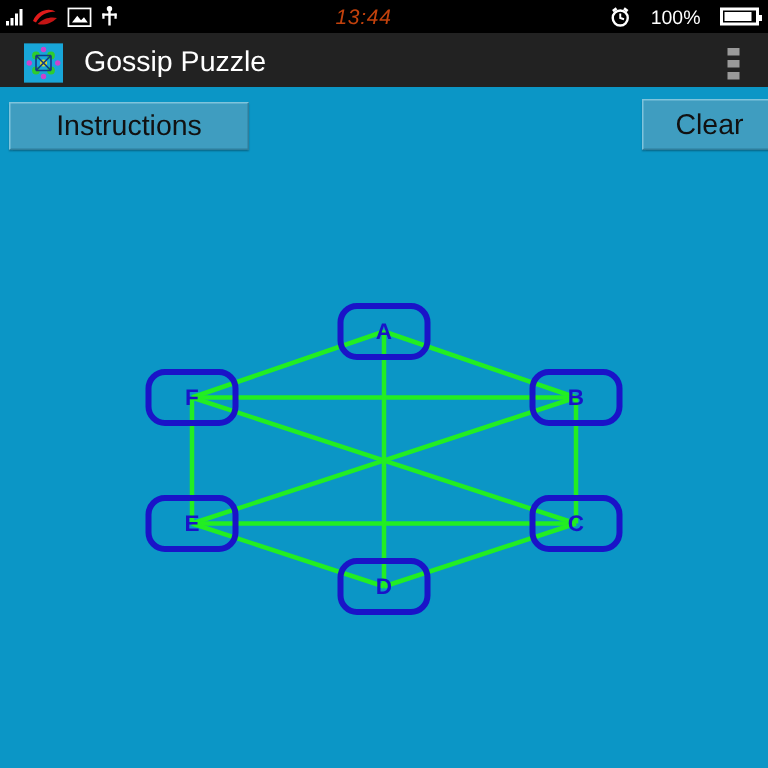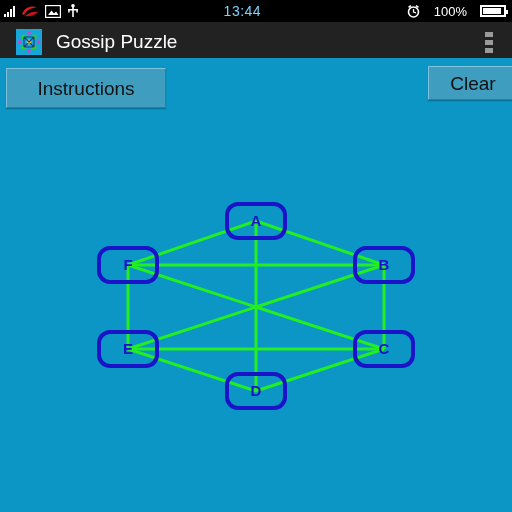--- a/index.html
+++ b/index.html
@@ -34,23 +34,24 @@
   }
   .sb-left {
     display: flex;
     align-items: center;
     gap: 6px;
     flex: 0 0 auto;
   }
   .sb-center {
     flex: 1 1 auto;
     text-align: center;
-    color: #7dd3fc;
+    color: #c2410c;
     font-size: 14px;
     letter-spacing: 0.5px;
+    font-style: italic;
   }
   .sb-right {
     display: flex;
     align-items: center;
     gap: 13px;
     flex: 0 0 auto;
   }
   .sb-right .battpct {
     color: #ffffff;
     font-size: 13px;
@@ -154,21 +155,21 @@
     font-size: 19px;
     line-height: 1;
     display: flex;
     align-items: center;
     justify-content: center;
     box-sizing: border-box;
     box-shadow: 0 1px 1px rgba(0,0,0,0.25);
   }
   #instructions-button {
     left: 6px; top: 68px;
-    width: 160px; height: 40px;
+    width: 160px; height: 32px;
   }
   #clear-button {
     left: 428px; top: 66px;
     width: 90px; height: 34px;
   }
 
   
   .graph {
     position: absolute;
     left: 0; top: 104px;

